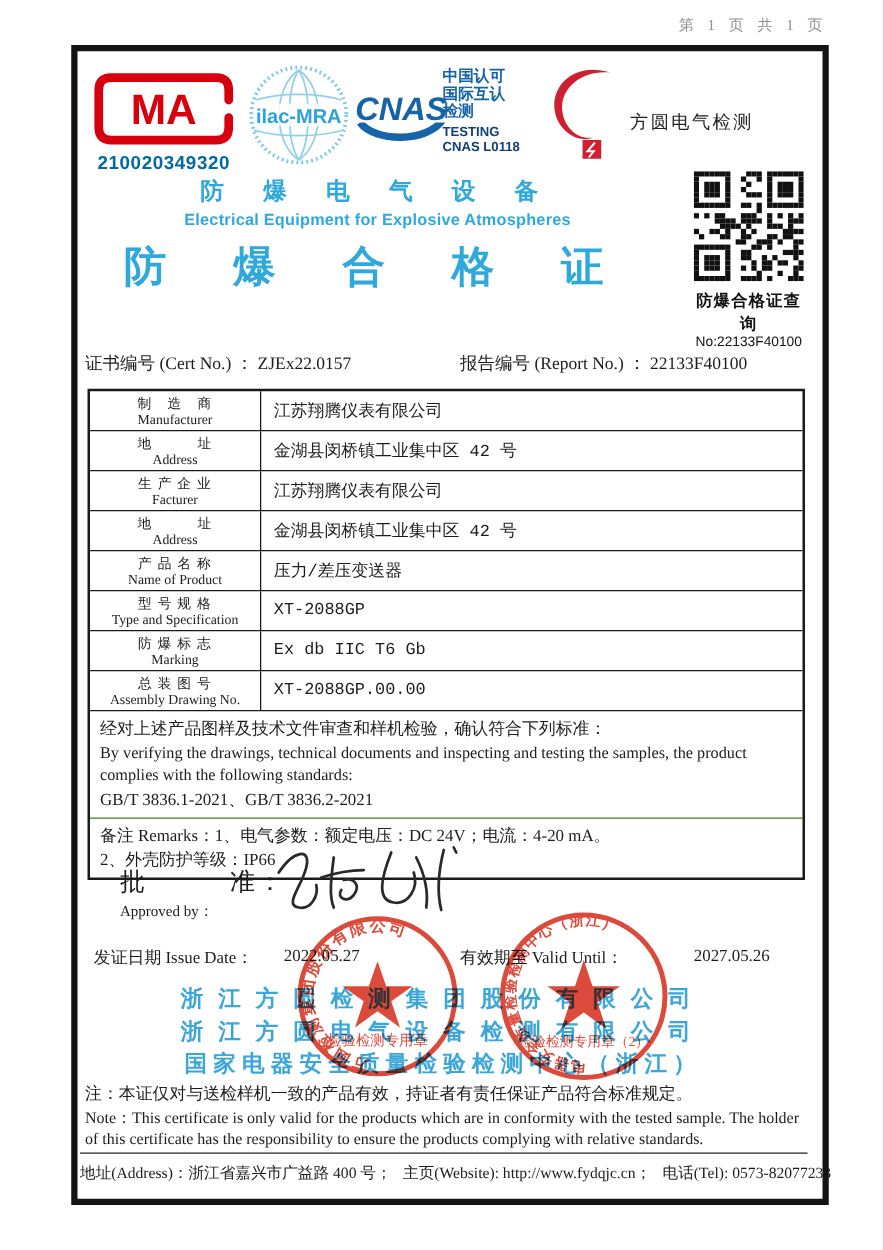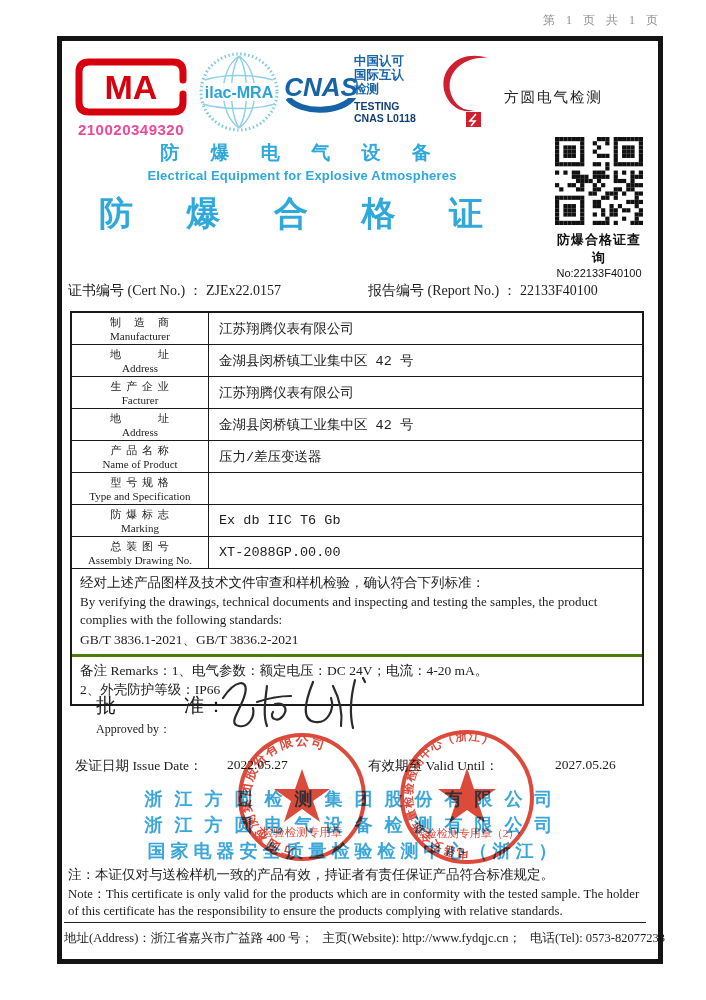--- a/index.html
+++ b/index.html
@@ -4,21 +4,21 @@
 <style>
   html,body{margin:0;padding:0;background:#e8e8e8;}
   .page{position:relative;width:706px;height:1000px;background:#fff;overflow:hidden;
         font-family:"Liberation Serif","DejaVu Serif",serif;color:#1c1c1c;}
   .frame{position:absolute;left:57px;top:36px;width:596px;height:918px;border:5px solid #141414;}
   .page-indicator{position:absolute;top:12px;left:543px;font-size:12px;color:#8f8f8f;letter-spacing:4px;}
 
   
   .logos{position:absolute;left:66px;top:50px;width:575px;height:92px;}
   .cma{position:absolute;left:6px;top:8px;width:118px;text-align:center;}
-  .cma-number{color:#ec4899;font-weight:bold;font-size:15px;font-family:"Liberation Sans",sans-serif;margin-top:1px;letter-spacing:.5px;}
+  .cma-number{color:#0369a1;font-weight:bold;font-size:15px;font-family:"Liberation Sans",sans-serif;margin-top:1px;letter-spacing:.5px;}
   .ilac{position:absolute;left:132px;top:0px;}
   .ilac-text{font-family:"Liberation Sans",sans-serif;}
   .cnas{position:absolute;left:218px;top:18px;}
   .cnas-info{position:absolute;left:288px;top:4px;font-size:12.5px;line-height:14px;color:#1663a8;font-weight:bold;}
   .cnas-info .en{font-family:"Liberation Sans",sans-serif;font-size:10.5px;line-height:12px;color:#123f77;margin-top:4px;}
   .fangyuan{position:absolute;left:360px;top:2px;width:210px;}
   .fangyuan-label{position:absolute;left:78px;top:36px;font-size:14.5px;color:#222;letter-spacing:2px;font-family:"Liberation Sans",sans-serif;}
 
   
   .title-block{position:absolute;left:62px;top:140px;width:480px;text-align:center;color:#2fa8dc;}
@@ -40,21 +40,21 @@
 
   
   .cert-table{position:absolute;left:70px;top:311px;width:570px;border:2px solid #1a1a1a;border-collapse:collapse;}
   .trow{display:flex;border-bottom:1px solid #1a1a1a;}
   .trow:last-child{border-bottom:none;}
   .tlabel{width:132px;border-right:1px solid #1a1a1a;text-align:center;padding:2px 2px;
           display:flex;flex-direction:column;justify-content:center;min-height:26px;}
   .tlabel .cn{font-size:11px;letter-spacing:1px;}
   .tlabel .en{font-size:11px;line-height:12px;}
   .tvalue{flex:1;display:flex;align-items:center;padding:2px 10px;font-size:13.5px;font-family:Liberation Mono, monospace;}
-  .tfull{padding:4px 8px;font-size:13.5px;line-height:1.45;border-bottom:3px solid #4d7c0f;}
+  .tfull{padding:4px 8px;font-size:13.5px;line-height:1.45;border-bottom:1px solid #4d7c0f;}
   .tfull .en{font-size:13px;}
 
   
   .approval{position:absolute;left:96px;top:692px;}
   .approval .cn{font-size:20px;letter-spacing:2px;}
   .approval .en{font-size:12px;margin-top:2px;}
   .signature{position:absolute;left:205px;top:668px;}
 
   
   .date-row{position:absolute;left:75px;top:757px;width:565px;font-size:13.5px;}
@@ -413,20 +413,21 @@
           <div class="cn">产 品 名 称</div>
           <div class="en">Name of Product</div>
         </div>
       <div class="tvalue">压力/差压变送器</div>
     </div>
     <div class="trow">
       <div class="tlabel">
           <div class="cn">型 号 规 格</div>
           <div class="en">Type and Specification</div>
         </div>
+      <div class="tvalue">XT-2088GP</div>
     </div>
     <div class="trow">
       <div class="tlabel">
           <div class="cn">防 爆 标 志</div>
           <div class="en">Marking</div>
         </div>
       <div class="tvalue">Ex db IIC T6 Gb</div>
     </div>
     <div class="trow">
       <div class="tlabel">

